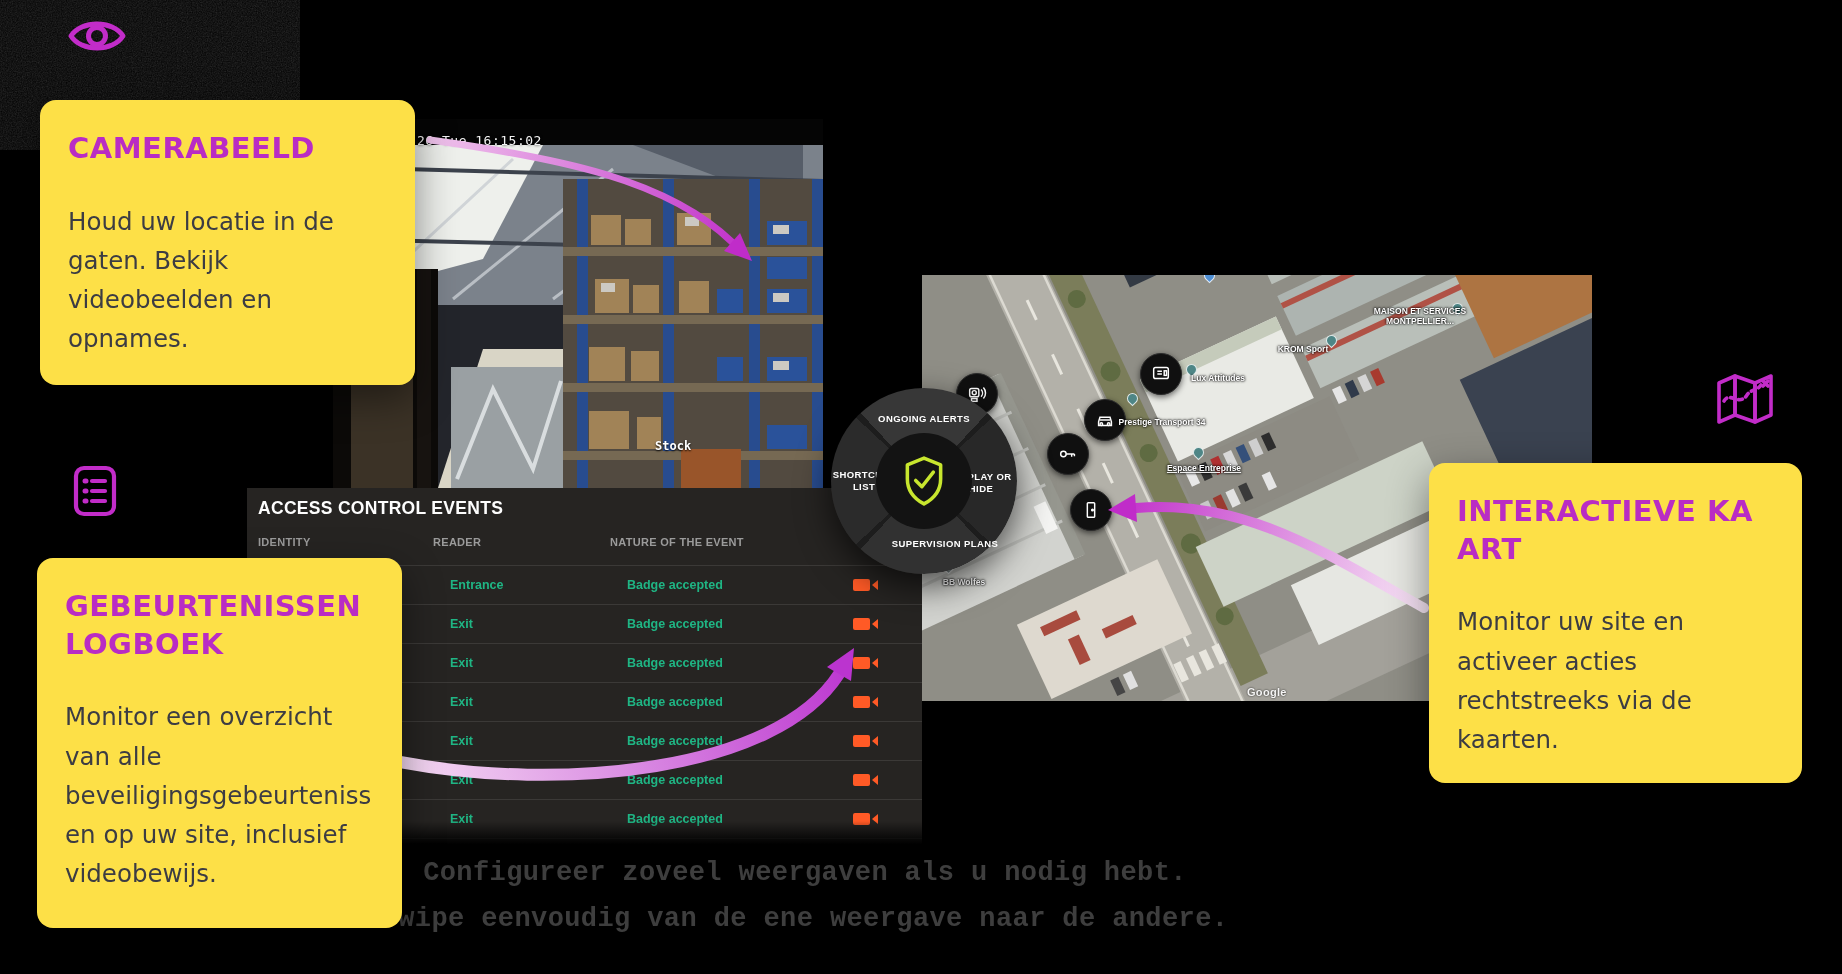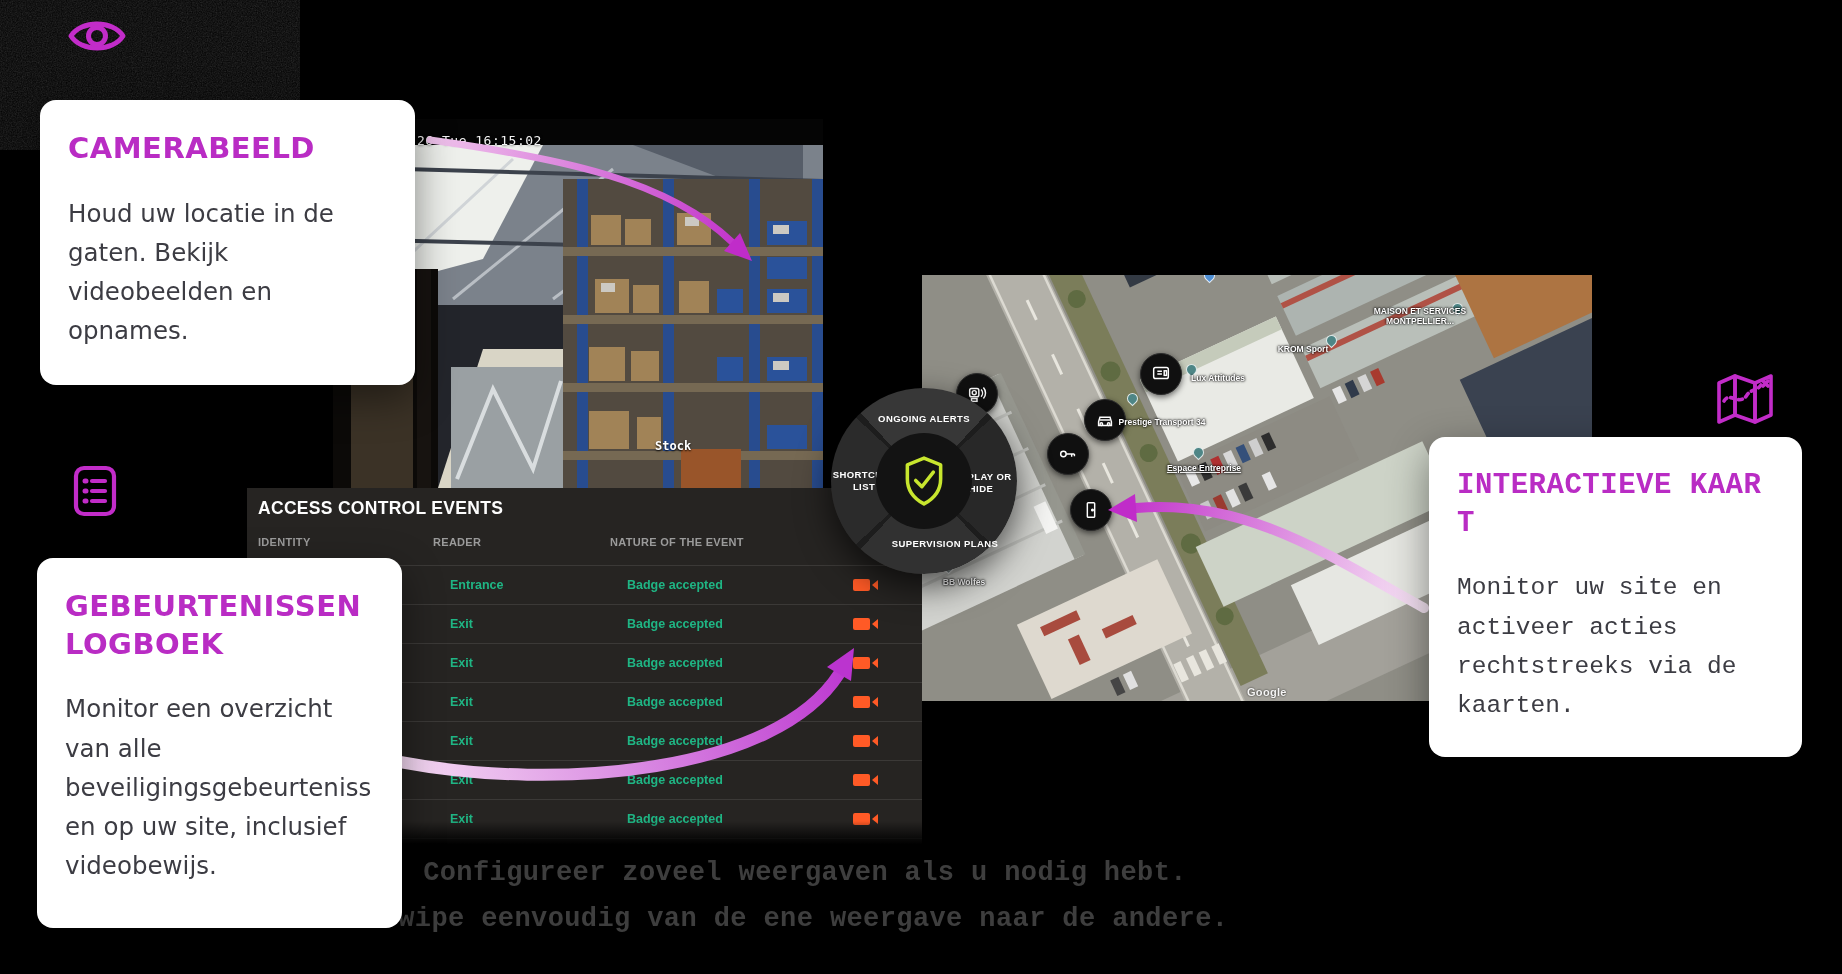--- a/index.html
+++ b/index.html
@@ -56,28 +56,28 @@
            #373737 272deg 358deg, #1d1d1d 358deg 360deg);
          box-shadow:0 12px 34px rgba(0,0,0,.65);}
   .wheel-hub{position:absolute;left:45px;top:45px;width:96px;height:96px;border-radius:50%;background:#131313;
              display:flex;align-items:center;justify-content:center;}
   .wheel-label{position:absolute;color:#fff;font-size:9.5px;font-weight:700;letter-spacing:.4px;
                text-align:center;line-height:1.25;width:110px;transform:translate(-50%,-50%);}
   .wl-top{left:93px;top:31px;} .wl-right{left:150px;top:95px;width:62px;}
   .wl-bottom{left:86px;top:156px;margin-left:28px;} .wl-left{left:33px;top:93px;width:70px;}
 
   
-  .card{position:absolute;z-index:5;background:#ffffff;border-radius:16px;padding:30px 28px;box-sizing:border-box;
+  .card{position:absolute;z-index:5;background:#fde047;border-radius:16px;padding:30px 28px;box-sizing:border-box;
         box-shadow:0 14px 40px rgba(0,0,0,.45);font-family:"DejaVu Sans",sans-serif;}
   .card-title{color:#b92cc4;font-size:29px;font-weight:700;letter-spacing:.5px;line-height:1.3;
               word-break:break-all;}
-  .card-body{margin-top:26px;color:#3c3c43;font-size:24.5px;line-height:1.6;overflow-wrap:break-word;}
+  .card-body{margin-top:34px;color:#3c3c43;font-size:24.5px;line-height:1.6;overflow-wrap:break-word;}
   .card-camera{left:40px;top:100px;width:375px;height:285px;}
   .card-events{left:37px;top:558px;width:365px;height:370px;}
-  .card-map{left:1429px;top:437px;width:373px;height:320px;font-family:Liberation Mono, monospace;}
+  .card-map{left:1429px;top:463px;width:373px;height:320px;}
 
   
   .deco-icon{position:absolute;z-index:5;}
   .deco-icon svg{stroke:#c22cc9;fill:none;stroke-linecap:round;stroke-linejoin:round;}
 
   
   .arrows{position:absolute;inset:0;z-index:3;pointer-events:none;}
 
   
   .footer{position:absolute;left:205px;top:858px;width:1200px;text-align:center;z-index:1;

